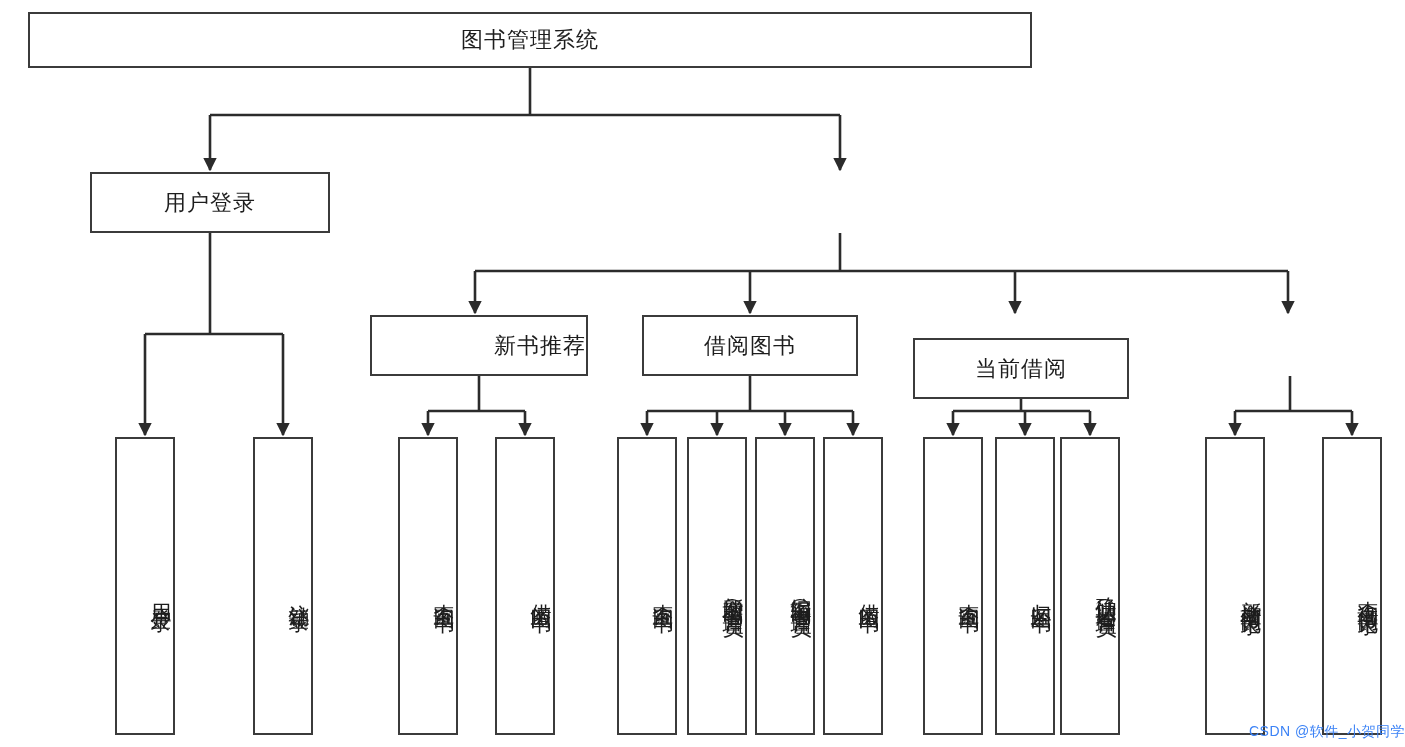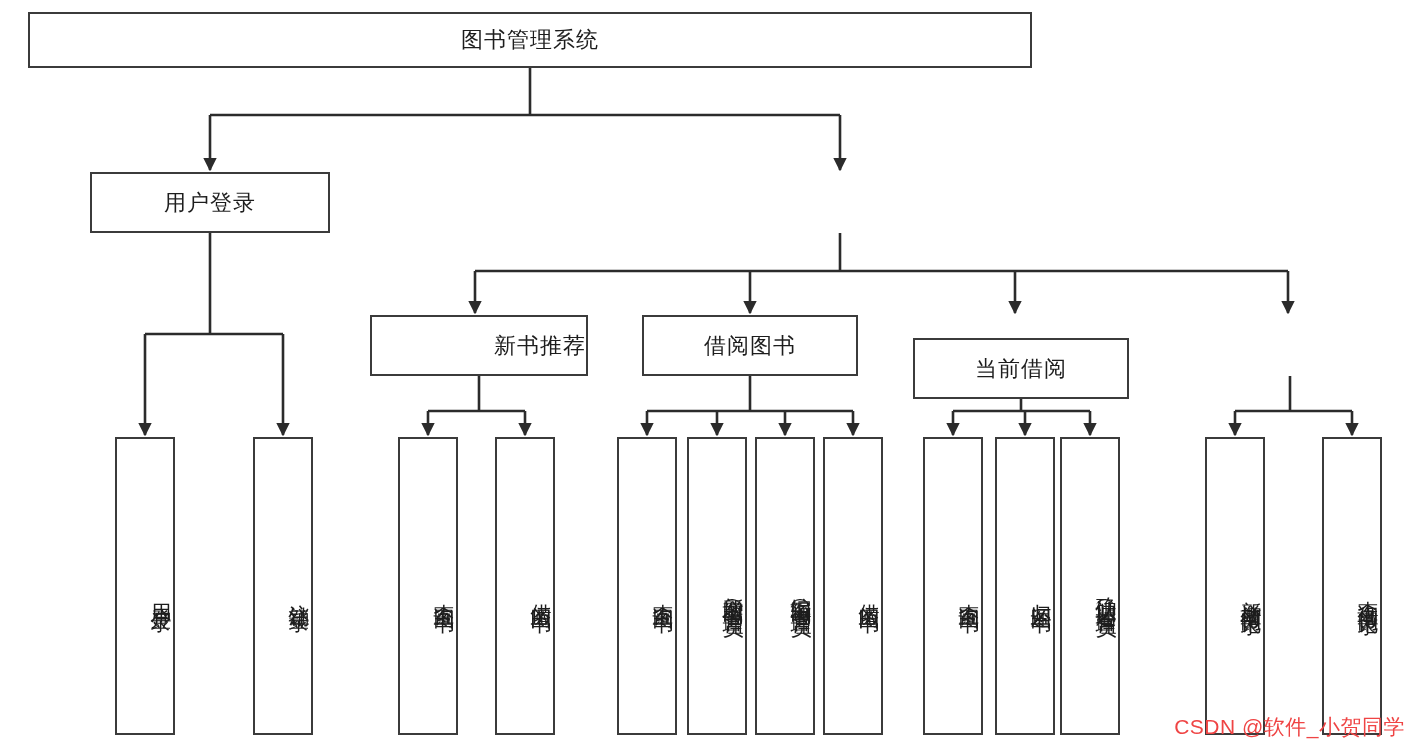--- a/index.html
+++ b/index.html
@@ -43,22 +43,22 @@
     justify-content:center;
     white-space:nowrap;
   }
   .node .lbl{
     display:block;
   }
   .watermark{
     position:absolute;
     right:10px;
     bottom:6px;
-    font-size:21px;
-    color:#ef4444;
+    font-size:14px;
+    color:#3b82f6;
     letter-spacing:0.5px;
     white-space:nowrap;
     font-family:"Liberation Sans","DejaVu Sans",sans-serif;
   }
 </style>
 </head>
 <body>
 
 <div id="diagram">
 

